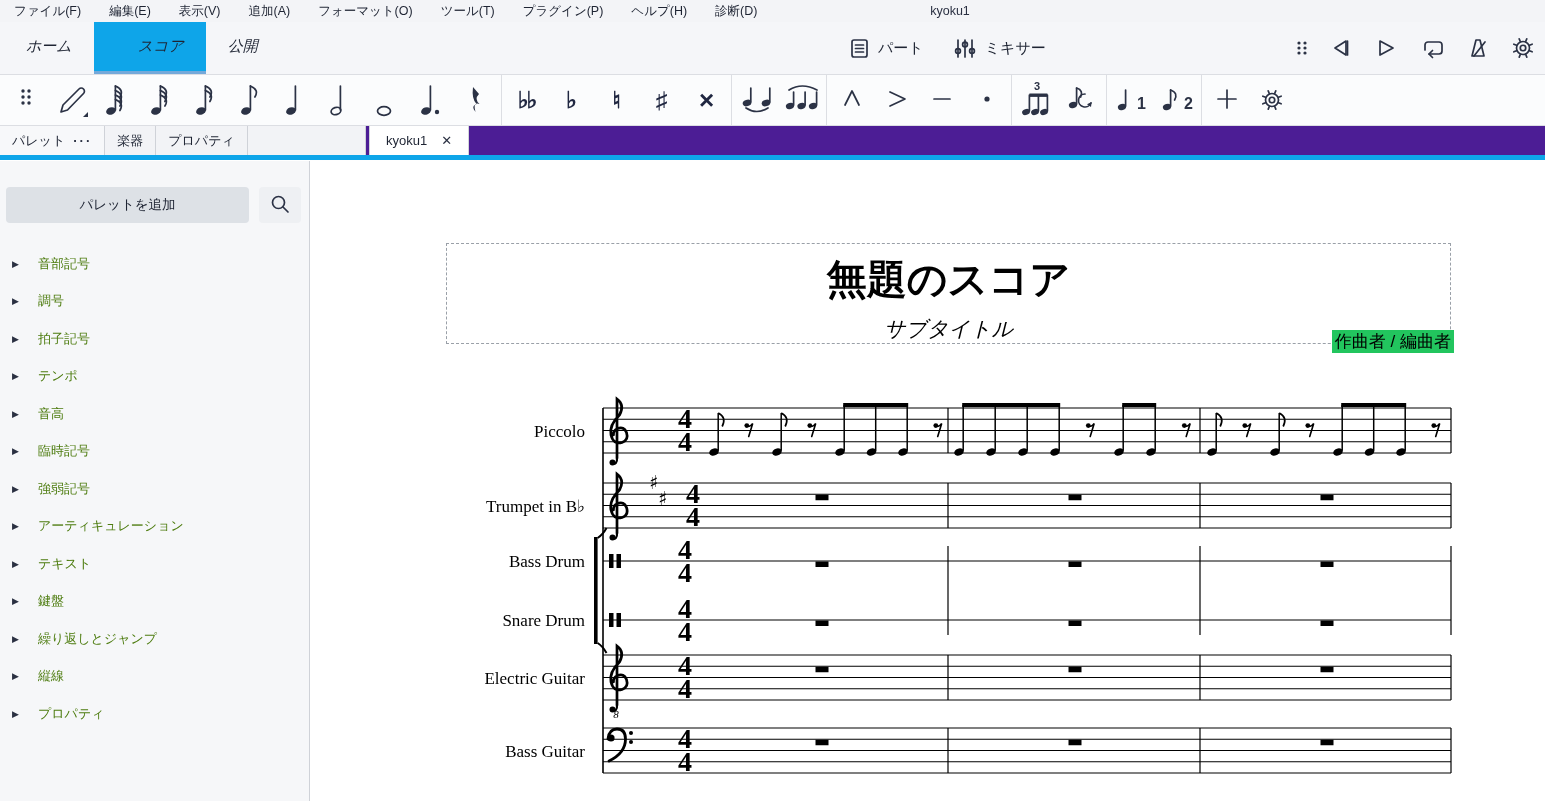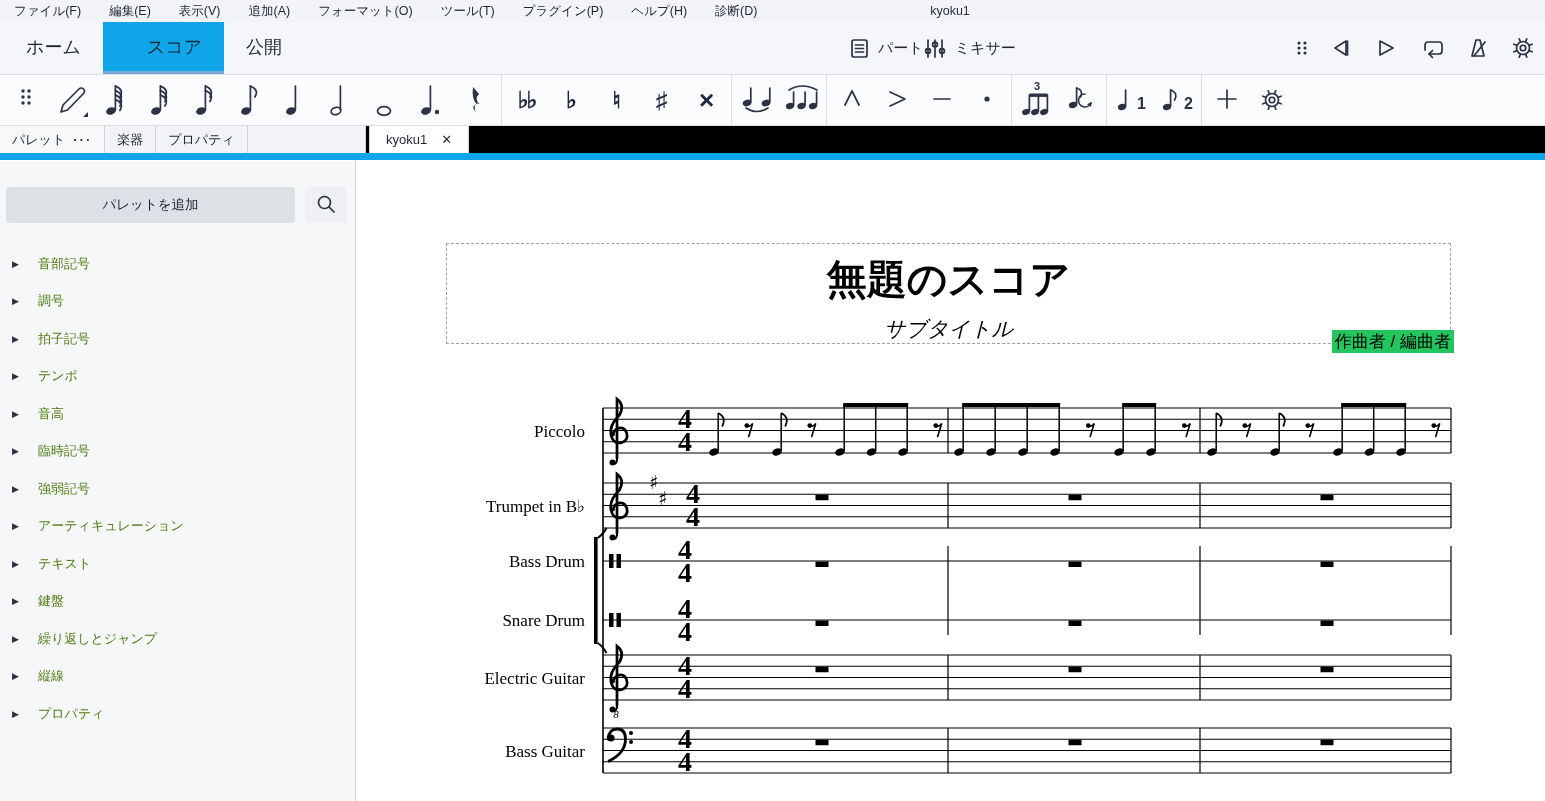--- a/index.html
+++ b/index.html
@@ -9,52 +9,52 @@
   
   .menubar { position:relative; height:22px; background:#f3f4f7; display:flex; align-items:center; }
   .menubar nav { display:flex; height:100%; }
   .menu-item { display:flex; align-items:center; padding:0 14px; font-size:12.5px; color:#1e2433; cursor:default; }
   .win-title { position:absolute; left:355px; right:0; top:0; height:22px; text-align:center;
     font-size:12.5px; line-height:22px; color:#2a3042; }
 
   
   .tabbar { position:relative; height:53px; background:#f5f6f9; border-bottom:1px solid #dcdee3; }
   .ws-tabs { display:flex; height:100%; padding-left:4px; }
-  .ws-tab { display:flex; align-items:center; padding:0 22px; font-size:18px; color:#1e2433;
-    border-bottom:3px solid transparent; }
+  .ws-tab { display:flex; align-items:center; padding:0 22px; font-size:15px; color:#1e2433;
+    border-bottom:3px solid transparent;font-style:italic; }
   .ws-tab.active { background:#0ea5e9; border-bottom:3px solid #74a9da;padding-left:44px; }
-  .top-actions { position:absolute; left:850px; top:0; height:100%; display:flex; align-items:center; }
+  .top-actions { position:absolute; left:850px; top:0; height:100%; display:flex; align-items:center; gap:30px; }
   .ta-btn { display:flex; align-items:center; gap:9px; font-size:15px; color:#1e2433; background:none; border:none; }
   .playback { position:absolute; right:10px; top:0; height:100%; display:flex; align-items:center; gap:21px; }
   .pb-icon { display:flex; align-items:center; }
   svg .st { stroke:#2b3245; stroke-width:1.7; fill:none; stroke-linecap:round; stroke-linejoin:round; }
   svg .fl { fill:#2b3245; }
 
   
   .toolbar { height:51px; background:#fbfcfd; border-bottom:1px solid #dcdee3;
     display:flex; align-items:center; padding-left:4px; }
   .tb-btn { width:45px; height:44px; display:flex; align-items:center; justify-content:center;
     position:relative; background:none; border:none; }
   .tb-sep { width:1px; height:51px; background:#dcdee3; margin:0 2px; }
   .tb-glyph { font-size:23px; color:#202741; font-weight:bold; line-height:1; }
 
   
-  .headerrow { height:34px; display:flex; background:#000000; border-bottom:7px solid #0ea5e9; }
+  .headerrow { height:34px; display:flex; background:#4c1d95; border-bottom:5px solid #0ea5e9; }
   .panel-tabs { width:366px; display:flex; background:#f2f3f6; border-right:1px solid #cfd2d8; }
   .p-tab { display:flex; align-items:center; justify-content:center; gap:8px; font-size:13px;
     border-right:1px solid #cfd2d8; padding:0 12px; color:#1e2433; }
   .p-tab.active { background:#f7f8fa; }
   .p-more { letter-spacing:2px; font-weight:bold; color:#2a3042; }
   .doc-tabs { flex:1; display:flex; }
   .doc-tab { display:flex; align-items:center; gap:14px; padding:0 16px; background:#fff;
     border-right:1px solid #d2d5da; border-left:1px solid #d2d5da; font-size:13px; height:100%; margin-left:3px; }
   .doc-close { font-size:13px; color:#2a3042; }
 
   
-  .panel { position:absolute; left:0; top:161px; width:356px; bottom:0; background:#f6f7f9;
+  .panel { position:absolute; left:0; top:161px; width:310px; bottom:0; background:#f6f7f9;
     border-right:1px solid #cfd2d8; }
   .add-row { display:flex; align-items:center; padding:26px 8px 0 6px; gap:10px; }
   .add-btn { flex:1; height:36px; border:none; border-radius:4px; background:#dde1e6;
     font-size:13.5px; color:#1e2433; font-family:inherit; }
   .search-btn { width:42px; height:36px; border:none; border-radius:4px; background:#eef0f3;
     display:flex; align-items:center; justify-content:center; }
   .pal-list { margin-top:22px; }
   .pal-item { height:37.5px; display:flex; align-items:center; padding-left:12px; }
   .pal-arrow { width:26px; font-size:9px; color:#2a3042; }
   .pal-label { font-size:13px; color:#4d7c0f; }

